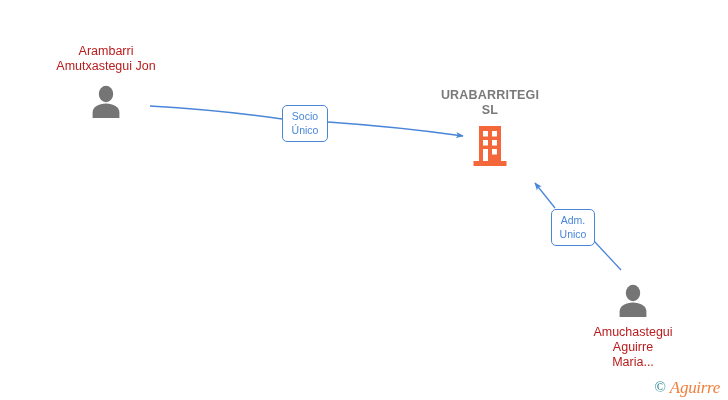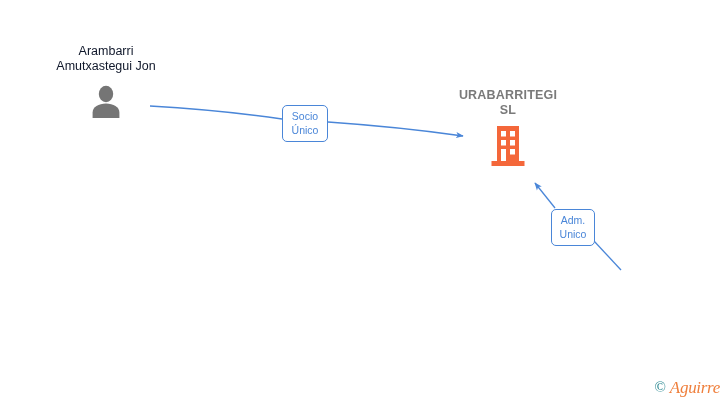--- a/index.html
+++ b/index.html
@@ -15,21 +15,21 @@
     width: 728px;
     height: 400px;
     background: #ffffff;
     overflow: hidden;
   }
   .node {
     position: absolute;
     text-align: center;
   }
   .node-label {
-    color: #0f172a;
+    color: #b91c1c;
     font-size: 12.5px;
     line-height: 15px;
     white-space: pre-line;
     font-family: "Liberation Sans", sans-serif;
   }
   .node-label.company {
     font-weight: bold;
     color: #7a7a7a;
     letter-spacing: 0.2px;
   }
@@ -108,37 +108,48 @@
     <div class="node-label">Arambarri
 Amutxastegui Jon</div>
     <div class="icon-wrap" style="margin-top:10px;">
       <svg width="34" height="34" viewBox="0 0 34 34">
         <ellipse cx="17" cy="10" rx="7.2" ry="8.2" fill="#757575"></ellipse>
         <path d="M 3.6 34 L 3.6 28.5 C 3.6 23.2 9.6 19.6 17 19.6 C 24.4 19.6 30.4 23.2 30.4 28.5 L 30.4 34 Z" fill="#757575"></path>
       </svg>
     </div>
   </div>
 
-  <div class="node" style="left:430px; top:88px; width:156px;">
+  <div class="node" style="left:412px; top:88px; width:156px;">
     <div class="node-label company">URABARRITEGI
 SL</div>
     <div class="icon-wrap" style="margin-top:8px;">
       <svg width="36" height="42" viewBox="0 0 36 42">
         <rect x="7" y="0" width="22" height="38" fill="#f4673a"></rect>
         <rect x="1.5" y="35" width="33" height="5" fill="#f4673a"></rect>
         <rect x="11" y="5" width="5" height="5.5" fill="#ffffff"></rect>
         <rect x="20" y="5" width="5" height="5.5" fill="#ffffff"></rect>
         <rect x="11" y="14" width="5" height="5.5" fill="#ffffff"></rect>
         <rect x="20" y="14" width="5" height="5.5" fill="#ffffff"></rect>
         <rect x="11" y="23" width="5" height="12" fill="#ffffff"></rect>
         <rect x="20" y="23" width="5" height="5.5" fill="#ffffff"></rect>
       </svg>
     </div>
   </div>
 
+  <div class="node" style="left:553px; top:283px; width:160px;">
+    <div class="icon-wrap">
+      <svg width="34" height="34" viewBox="0 0 34 34">
+        <ellipse cx="17" cy="10" rx="7.2" ry="8.2" fill="#757575"></ellipse>
+        <path d="M 3.6 34 L 3.6 28.5 C 3.6 23.2 9.6 19.6 17 19.6 C 24.4 19.6 30.4 23.2 30.4 28.5 L 30.4 34 Z" fill="#757575"></path>
+      </svg>
+    </div>
+    <div class="node-label" style="margin-top:8px;">Amuchastegui
+Aguirre
+Maria...</div>
+  </div>
 
   <div class="edge-label" style="left:282px; top:105px; width:46px;">Socio
 Único</div>
 
   <div class="edge-label" style="left:551px; top:209px; width:44px;">Adm.
 Unico</div>
 
   <div id="watermark">
     <span class="wm-c">©</span>
     <span class="wm-text">Aguirre</span>

